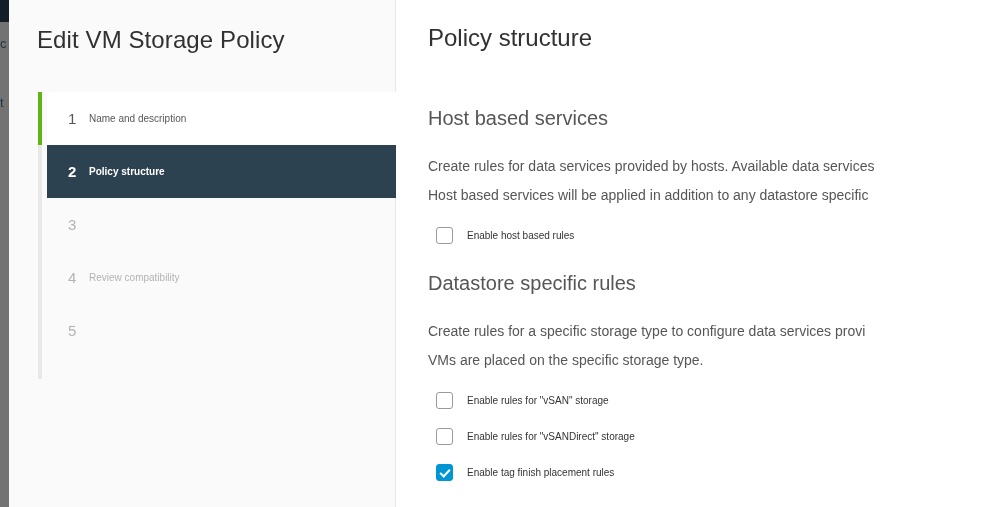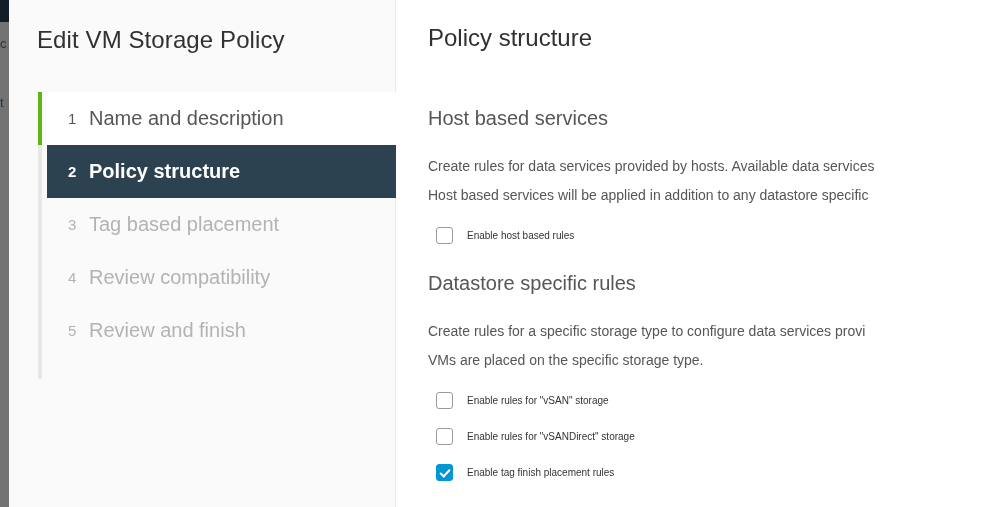--- a/index.html
+++ b/index.html
@@ -118,21 +118,21 @@
     color: #565656;
     background: transparent;
     cursor: pointer;
     user-select: none;
   }
   .step .num {
     width: 21px;
     flex: 0 0 21px;
     font-size: 15px;
   }
-  .step .label { font-size: 20px; }
+  .step .label { font-size: 10px; }
 
   .step.complete {
     background: #ffffff;
     color: #565656;
   }
   .step.current {
     background: #2d4250;
     color: #ffffff;
     font-weight: 700;
   }
@@ -253,31 +253,29 @@
           <span class="label">Name and description</span>
         </div>
 
         <div class="step current">
           <span class="num">2</span>
           <span class="label">Policy structure</span>
         </div>
 
         <div class="step disabled">
           <span class="num">3</span>
-          <span class="label">Tag based placement</span>
         </div>
 
         <div class="step disabled">
           <span class="num">4</span>
           <span class="label">Review compatibility</span>
         </div>
 
         <div class="step disabled">
           <span class="num">5</span>
-          <span class="label">Review and finish</span>
         </div>
 
       </div>
     </div>
 
     <div class="content">
 
       <div class="page-title">Policy structure</div>
 
       <div class="section section-1">

